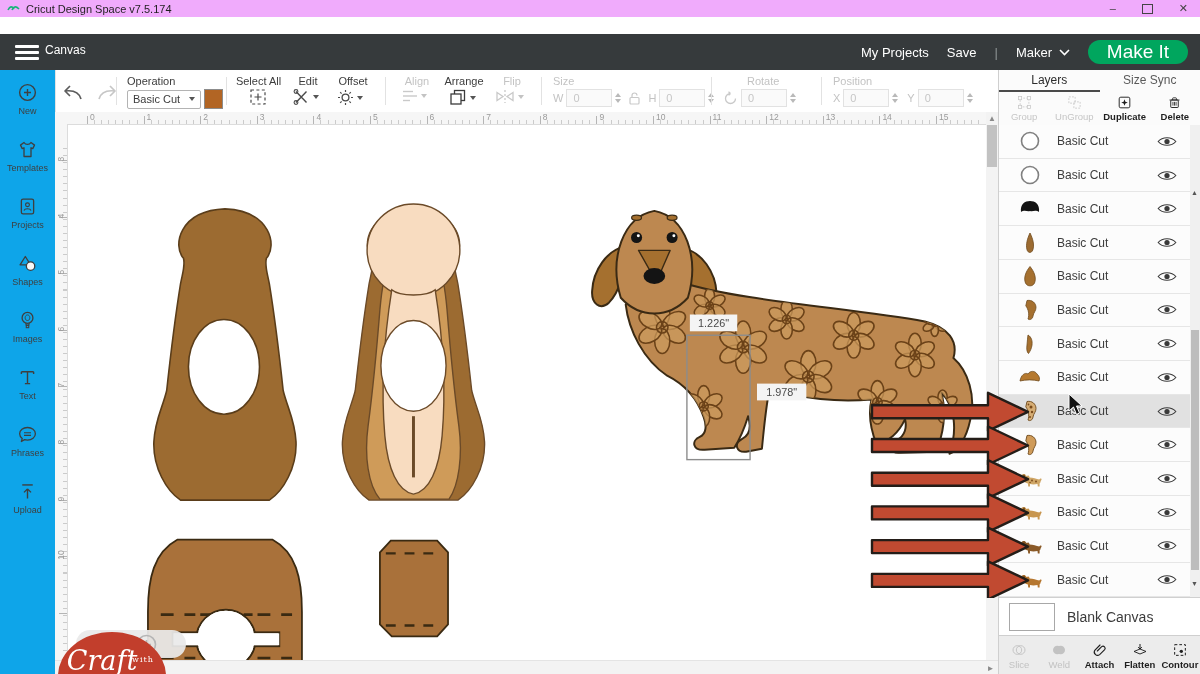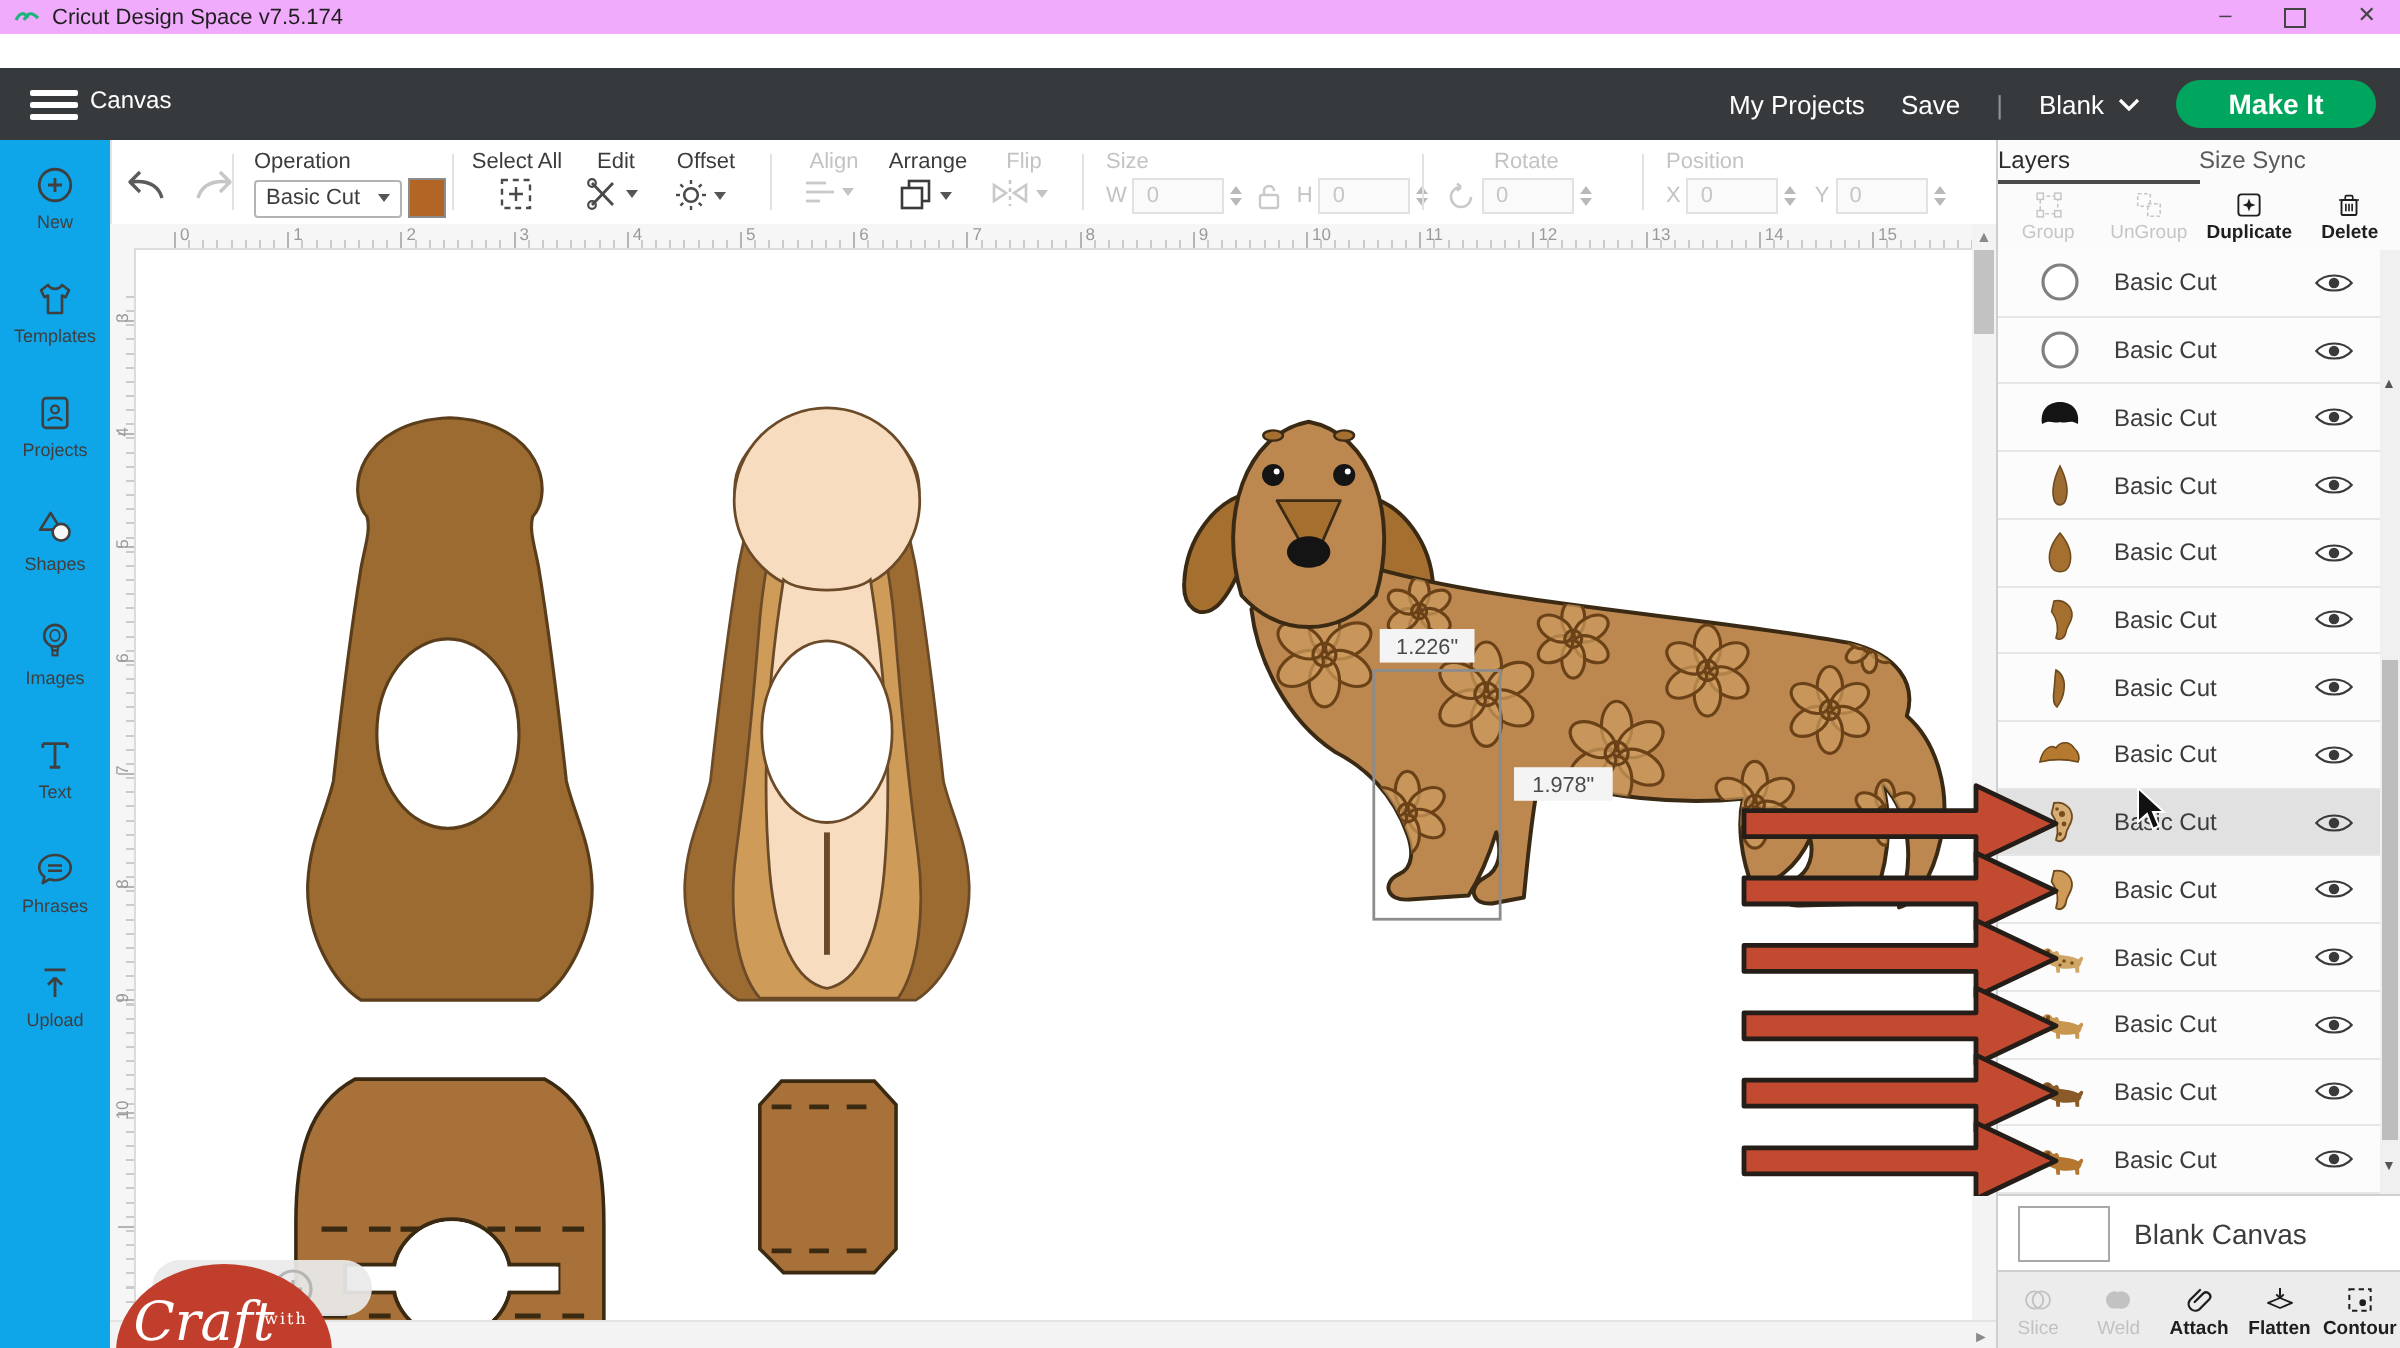--- a/index.html
+++ b/index.html
@@ -18,21 +18,21 @@
            display:flex;align-items:center;font-size:11px;color:#222;}
   .menubar span{padding:0 9px}
   
   .header{position:absolute;left:0;top:34px;width:1200px;height:36px;background:#363a3c;color:#fff;}
   .hamburger{position:absolute;left:15px;top:45px;width:24px;height:15px;display:flex;flex-direction:column;justify-content:space-between}
   .hamburger i{height:2.6px;background:#fff;border-radius:1px}
   .hd-canvas{position:absolute;left:45px;top:43px;font-size:12px;}
   .hd-title{position:absolute;left:0;right:0;top:45px;text-align:center;font-size:13.5px;width:990px}
   .hd-right{position:absolute;right:12px;top:0;height:36px;display:flex;align-items:center;gap:18px;font-size:13px}
   .hd-divider{color:#8d9496}
-  .makeit{background:var(--green,#00a65e);color:#fff;font-size:14px;font-weight:bold;border:none;
+  .makeit{background:var(--green,#00a65e);color:#fff;font-size:19px;font-weight:normal;border:none;
           border-radius:12px;width:100px;height:24px;display:flex;align-items:center;justify-content:center;cursor:pointer}
   .maker{display:flex;align-items:center;gap:7px;cursor:pointer}
   
   .toolbar{position:absolute;left:55px;top:70px;width:943px;height:42px;background:#fff;border-bottom:1px solid #d8d8d8;font-size:11px;color:#3c3c3c;}
   .tbb{position:absolute;top:0;height:42px}
   .tbb .lab{position:absolute;top:5px;left:0;right:0;white-space:nowrap}
   .tbb .ctl{position:absolute;top:19px;left:0;display:flex;align-items:center;gap:3px}
   .dis{color:#c3c3c3}
   .vdiv{position:absolute;top:7px;width:1px;height:28px;background:#e2e2e2}
   .opsel{width:62px;height:17px;border:1px solid #b3b3b3;border-radius:2px;display:flex;align-items:center;justify-content:space-between;padding:0 5px;background:#fff;cursor:pointer}
@@ -70,21 +70,21 @@
   
   .zoompill{position:absolute;left:21px;top:518px;width:96px;height:28px;border-radius:14px;background:rgba(233,233,233,.93);
             display:flex;align-items:center;gap:8px;padding-left:14px;color:#b5b5b5;font-size:15px;z-index:30}
   .logo{position:absolute;left:-49px;top:466px;z-index:40}
   
   .arrows{position:absolute;left:860px;top:390px;z-index:50;pointer-events:none}
   .cursor{position:absolute;left:1068px;top:394px;z-index:60;pointer-events:none}
   
   .rpanel{position:absolute;left:998px;top:70px;width:202px;height:604px;background:#f7f7f7;border-left:1px solid #cfcfcf;box-sizing:border-box}
   .ptabs{position:absolute;left:0;top:0;width:100%;height:22px;display:flex;background:#fbfbfb;border-bottom:1px solid #dfdfdf;font-size:12px}
-  .ptab{flex:1;line-height:20px;color:#5a5a5a;cursor:pointer}
+  .ptab{flex:1;text-align:center;line-height:20px;color:#5a5a5a;cursor:pointer}
   .ptab.active{color:#2c2c2c;border-bottom:2px solid #4a4a4a}
   .pactions{position:absolute;left:0;top:22px;width:100%;height:33px;display:flex;background:#fbfbfb;border-bottom:1px solid #d6d6d6}
   .pact{flex:1;display:flex;flex-direction:column;align-items:center;justify-content:center;gap:1px;font-size:9.5px;cursor:pointer}
   .pact svg{width:15px;height:15px}
   .pact.on{color:#1e1e1e;font-weight:bold}
   .pact.off{color:#c6c6c6;cursor:default}
   .plist{position:absolute;left:0;top:55px;width:192px;height:472px;overflow:hidden}
   .lrow{height:33.72px;box-sizing:border-box;display:flex;align-items:center;background:#fcfcfc;border-bottom:1px solid #e6e6e6;cursor:pointer}
   .lrow.sel{background:#e1e1e1}
   .lthumb{width:26px;height:26px;margin-left:18px}
@@ -127,21 +127,21 @@
       <i></i>
       <i></i>
       <i></i>
     </div>
   <span class="hd-canvas" style="position:absolute;z-index:5;color:#fff">Canvas</span>
   <div class="hd-right" style="position:absolute;z-index:5;right:12px;top:34px;height:36px;display:flex;align-items:center;gap:18px;color:#fff;font-size:13px">
     <span style="cursor:pointer">My Projects</span>
     <span style="cursor:pointer">Save</span>
     <span class="hd-divider">|</span>
     <span class="maker">
-      <span>Blank</span>
+      <span>Maker</span>
       <svg width="11" height="7" viewBox="0 0 11 7">
           <path d="M1,1 L5.5,5.5 L10,1" fill="none" stroke="#fff" stroke-width="1.6"></path>
         </svg>
     </span>
     <button class="makeit">Make It</button>
   </div>
 
   <div class="toolbar">
     <span class="tbb" style="left:7px">
       <span class="ctl" style="top:14px">

